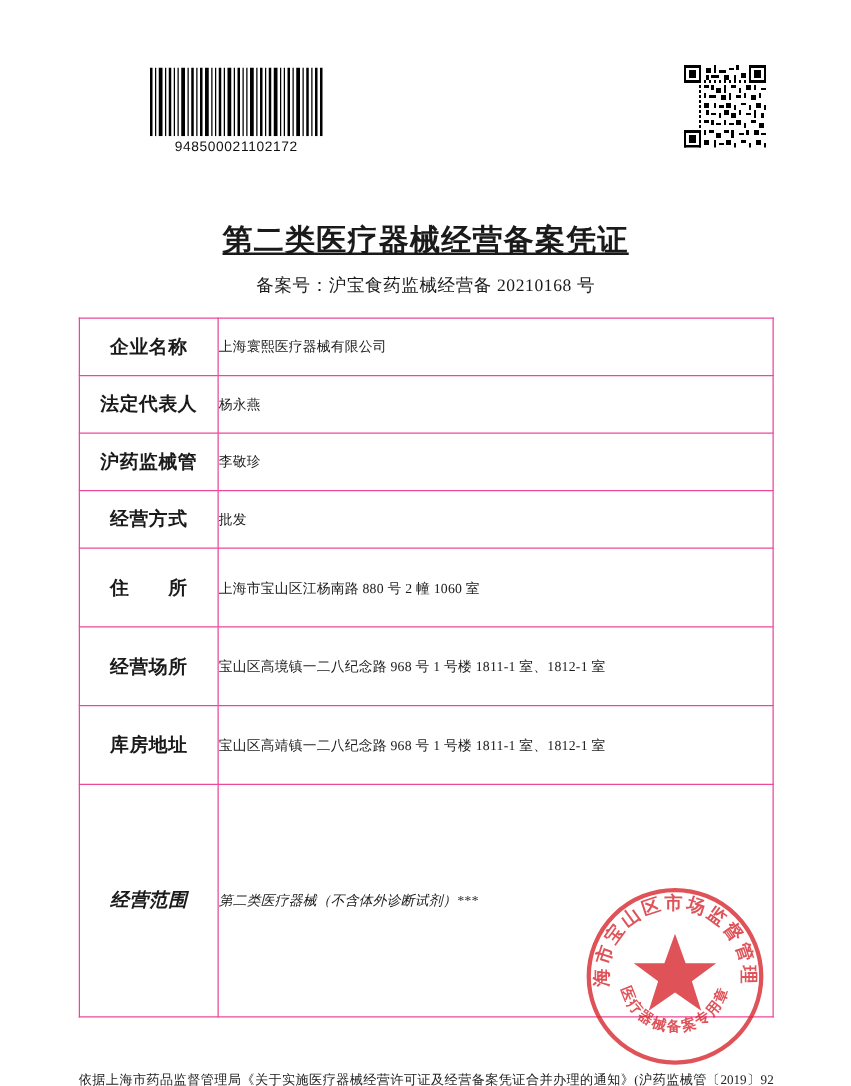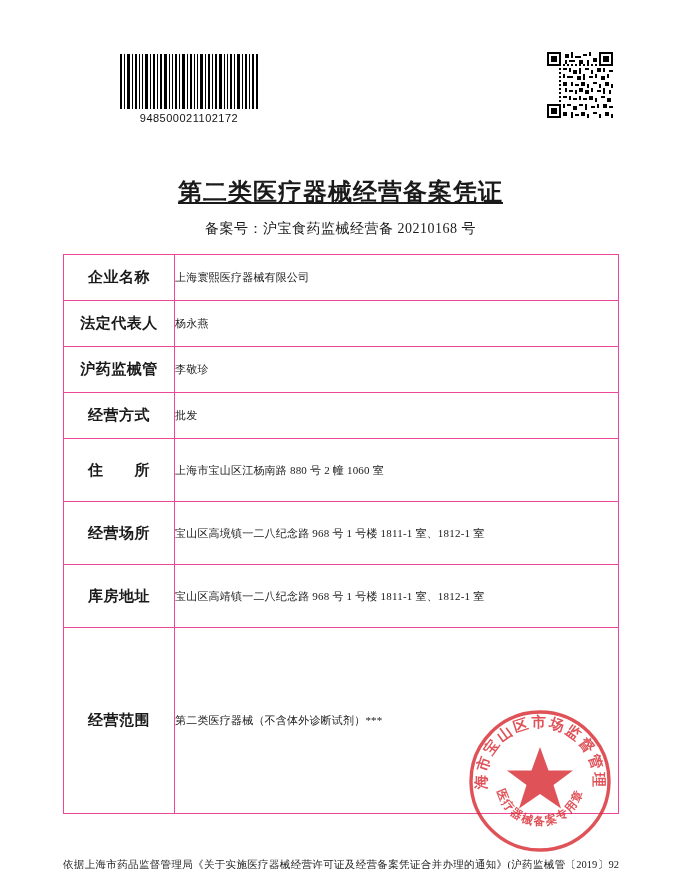--- a/index.html
+++ b/index.html
@@ -98,21 +98,21 @@
     letter-spacing: 0.5px;
     padding: 0 4px;
   }
   td.value {
     font-size: 11px;
     padding: 0 12px;
     letter-spacing: 0.2px;
   }
   tr.r1 td { height: 45px; }
   tr.r-addr td { height: 62px; }
-  tr.r-scope td { height: 185px; }
+  tr.r-scope td { height: 185px; font-style: italic; }
   td.scope-label { vertical-align: middle; }
   td.scope-value { vertical-align: middle; }
 
   
   .foot-line {
     position: absolute;
     width: 681px;
     text-align: right;
     padding-right: 110px;
     box-sizing: border-box;

